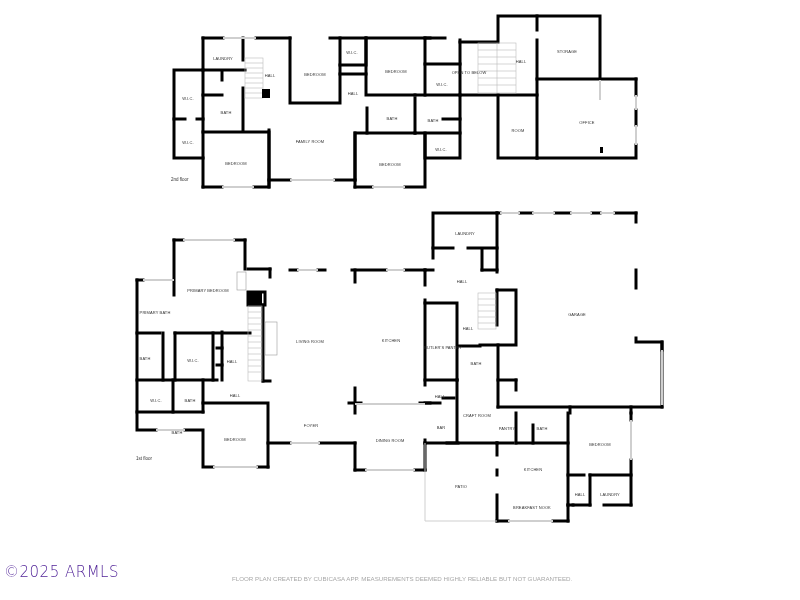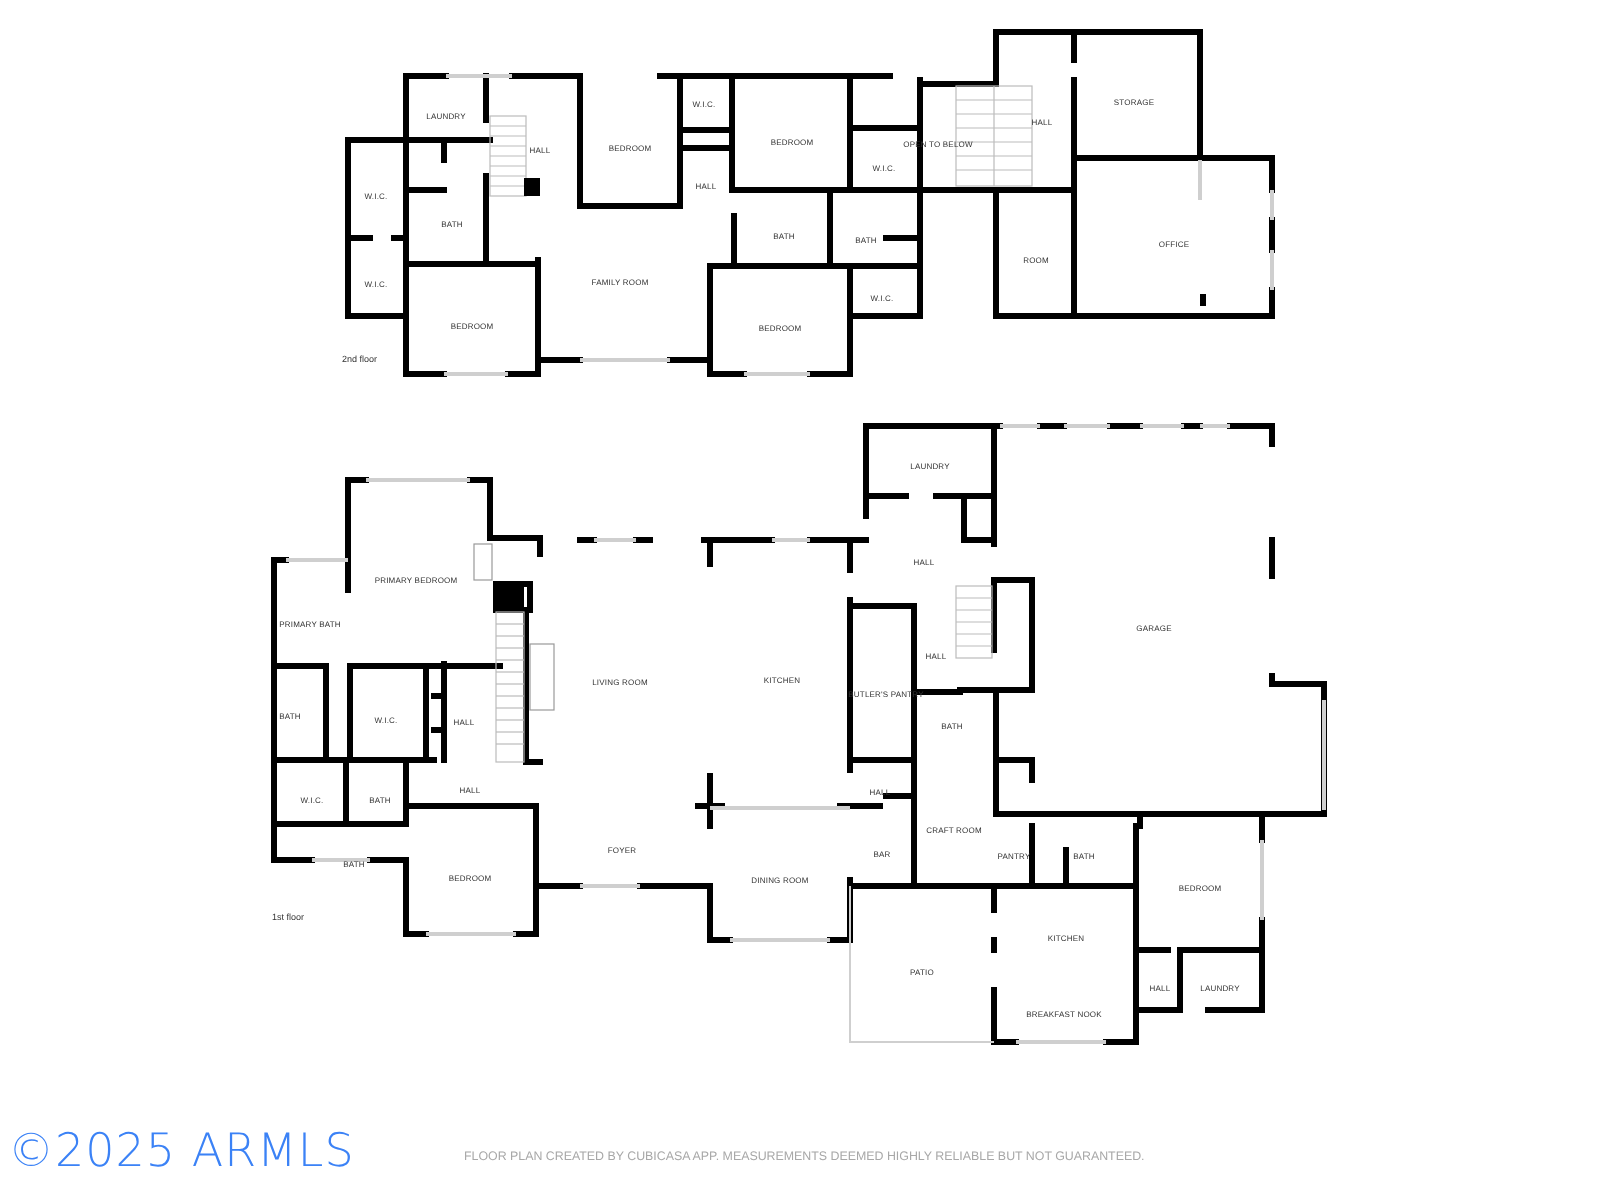--- a/index.html
+++ b/index.html
@@ -1,20 +1,20 @@
 <!DOCTYPE html>
 <html><head>
 <meta charset="utf-8">
 <style>
   html,body{margin:0;padding:0;background:#ffffff;}
   body{width:800px;height:600px;position:relative;overflow:hidden;font-family:"Liberation Sans",sans-serif;}
   #plan{position:absolute;left:0;top:0;width:800px;height:600px;}
   .lbl{position:absolute;font-size:4px;color:#333;transform:translate(-50%,-50%);white-space:nowrap;letter-spacing:0.1px;}
   .floor-lbl{position:absolute;font-size:4.5px;color:#333;white-space:nowrap;}
-  .watermark{position:absolute;left:4px;top:563px;font-size:23px;color:#3b82f6;letter-spacing:0.5px;font-family:"DejaVu Sans",sans-serif;font-weight:300;}
+  .watermark{position:absolute;left:4px;top:563px;font-size:15px;color:#4c1d95;letter-spacing:0.5px;font-family:"DejaVu Sans",sans-serif;font-weight:300;}
   .disclaimer{position:absolute;left:232px;top:575px;font-size:6.2px;color:#a8a8a8;white-space:nowrap;}
 </style>
 </head>
 <body>
 
 <svg id="plan" viewBox="0 0 800 600" xmlns="http://www.w3.org/2000/svg">
   <g stroke="#000" stroke-width="3" fill="none" stroke-linecap="square">
 
     <polyline points="203,70 174,70 174,158 203,158"></polyline>
     <line x1="174" y1="119" x2="185" y2="119"></line>

